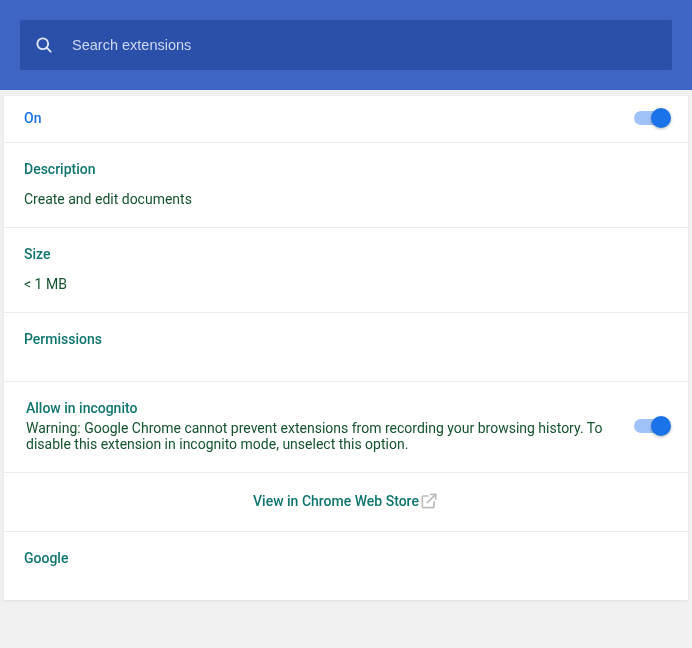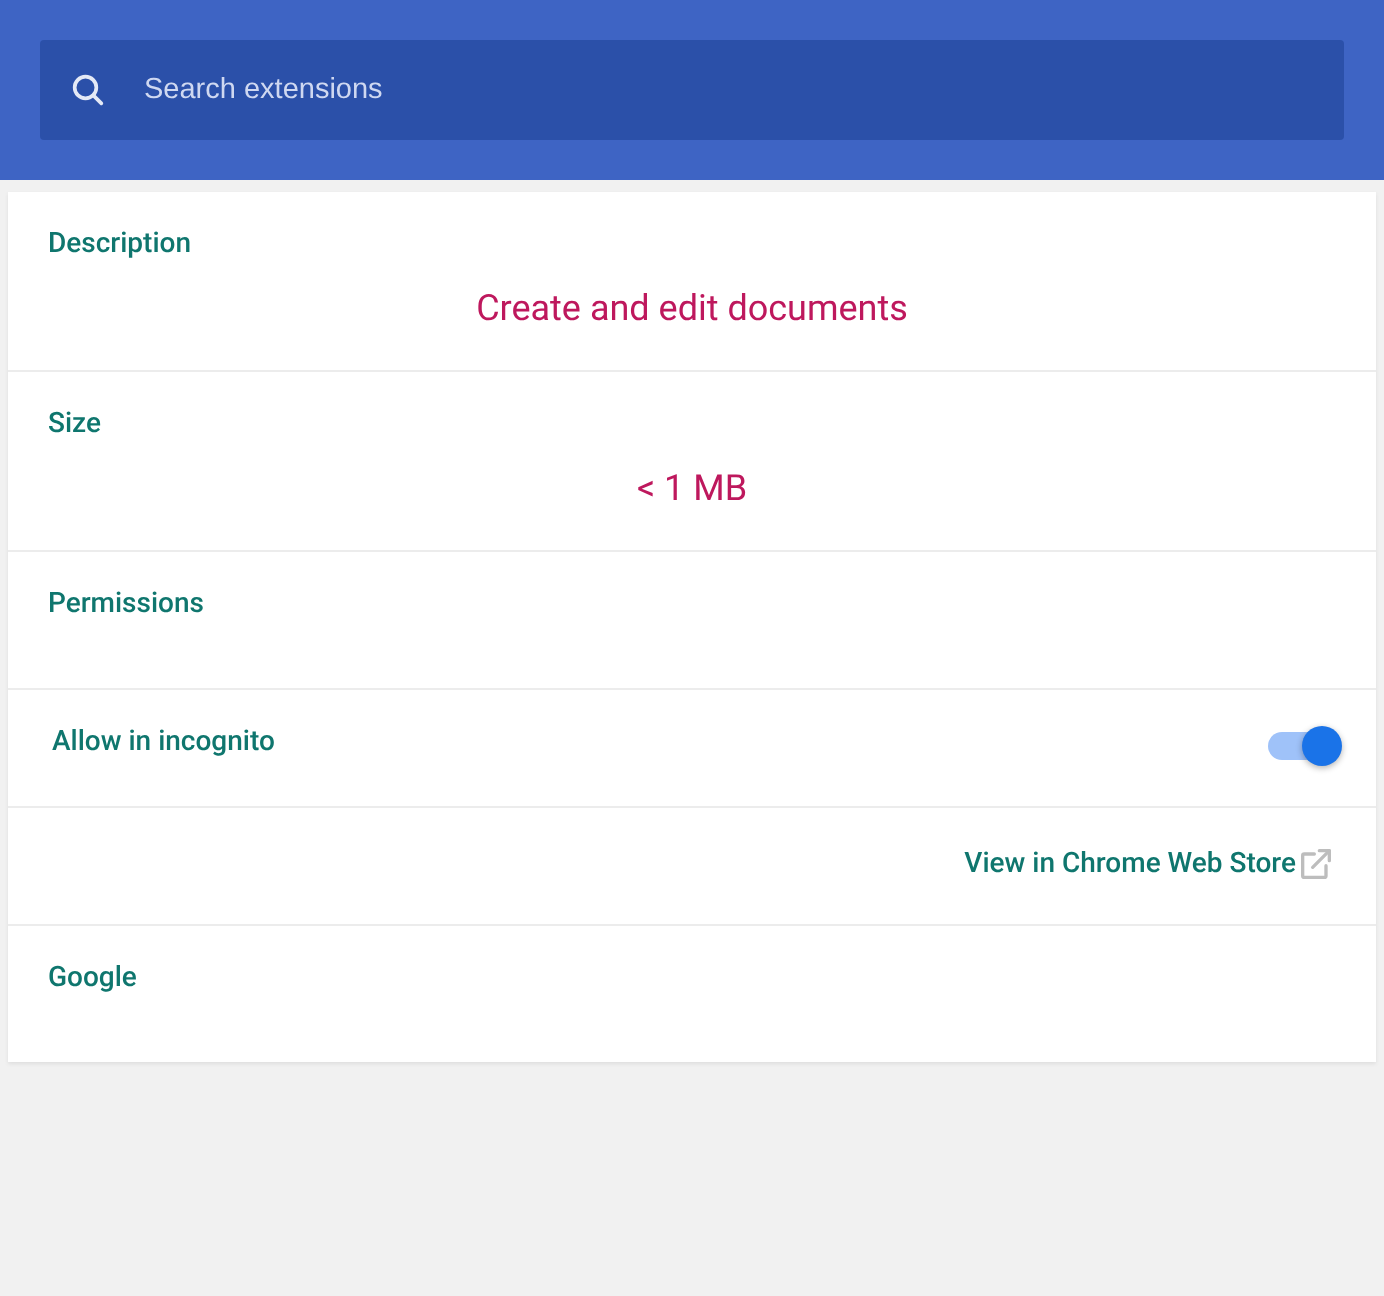--- a/index.html
+++ b/index.html
@@ -63,31 +63,30 @@
     font-size: 14px;
     font-weight: 500;
   }
   .title {
     color: #0f766e;
     font-size: 14px;
     font-weight: 500;
     margin-bottom: 14px;
   }
   .value {
-    color: #be185d;
-    font-size: 18px;
-    text-align: center;
+    color: #14532d;
+    font-size: 14px;
   }
   .section-inline .title { margin-bottom: 4px; }
   .section-inline { display:flex; align-items:center;padding-left:22px; }
   .section-inline .text-col { flex:1; padding-right:20px;}
   .section-link {
     display: flex;
     align-items: center;
-    justify-content: flex-end;
+    justify-content: center;
     cursor: pointer;
   }
   .section-link .title { margin-bottom: 0; }
   .external-icon {
     color: #bdbdbd;
     display: flex;
   }
   .toggle {
     position: relative;
     width: 34px;
@@ -124,39 +123,46 @@
       </svg>
     </span>
     <input class="search-input" type="text" placeholder="Search extensions" style="">
   </div>
 </div>
 
 <div class="gap-below-header"></div>
 
 <div class="content">
 
+  <div class="section section-on">
+    <span class="on-label">On</span>
+    <div class="toggle">
+      <div class="knob"></div>
+    </div>
+  </div>
 
   <div class="section">
     <div class="title">Description</div>
     <div class="value">Create and edit documents</div>
   </div>
 
 
   <div class="section">
     <div class="title">Size</div>
     <div class="value">&lt; 1 MB</div>
   </div>
 
   <div class="section">
     <div class="title">Permissions</div>
   </div>
 
   <div class="section section-inline">
     <div class="text-col">
       <div class="title">Allow in incognito</div>
+      <div class="value">Warning: Google Chrome cannot prevent extensions from recording your browsing history. To disable this extension in incognito mode, unselect this option.</div>
     </div>
     <div class="toggle">
       <div class="knob"></div>
     </div>
   </div>
 
   <div class="section section-link">
     <div class="title">View in Chrome Web Store</div>
     <span class="external-icon">
       <svg width="20" height="20" viewBox="0 0 24 24" fill="none" stroke="currentColor" stroke-width="2" stroke-linecap="round" stroke-linejoin="round">

